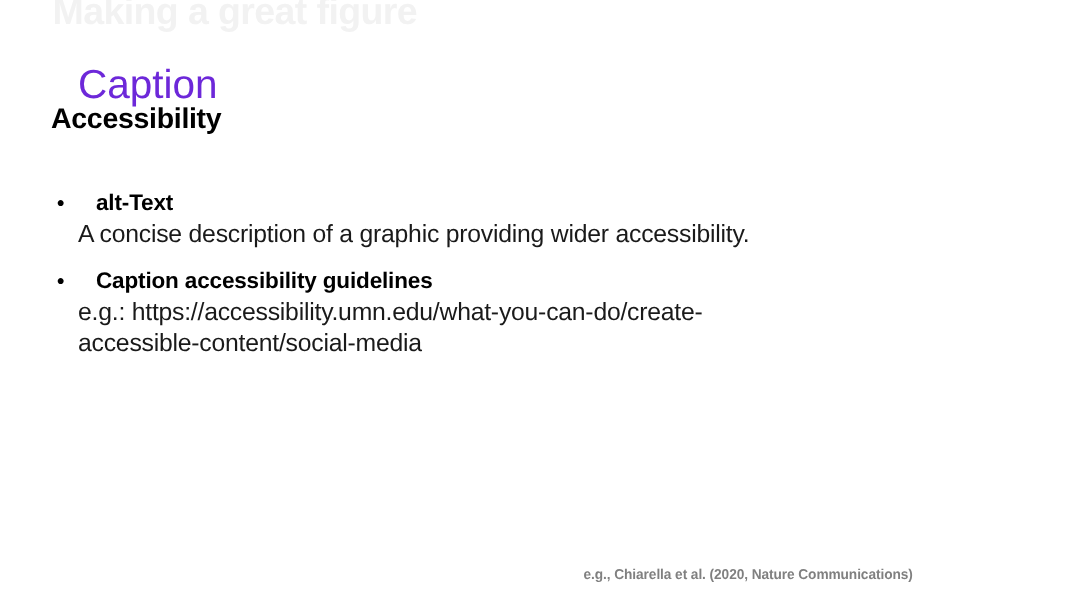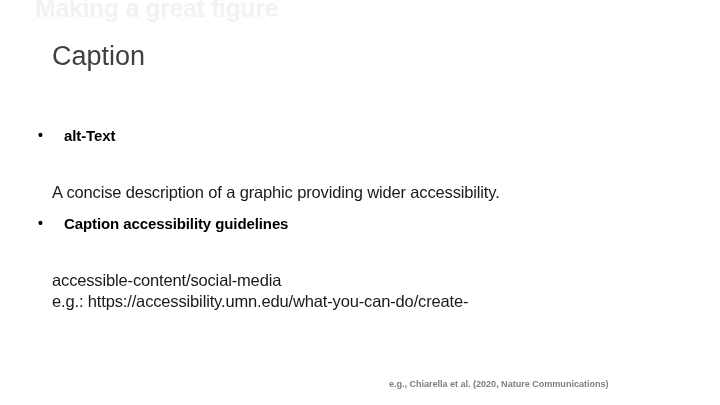--- a/index.html
+++ b/index.html
@@ -31,21 +31,21 @@
     line-height: 1.25;
   }
 
   
   .title-main {
     position: absolute;
     left: 52px;
     top: 42px;
     font-size: 27px;
     font-weight: 400;
-    color: #404040;
+    color: #6d28d9;
     line-height: 1.1;
     white-space: nowrap;
   }
   .title-sub {
     position: absolute;
     left: 34px;
     top: 70px;
     font-size: 19px;
     font-weight: bold;
     color: #000000;
@@ -85,21 +85,20 @@
     flex: 1 1 auto;
     margin-left: 12px;
   }
   .bullet-body {
     margin-left: 14px;
     font-size: 16.5px;
     font-weight: 400;
     color: #1a1a1a;
     line-height: 1.33;
     letter-spacing: -0.15px;
-    margin-top: 36px;
   }
   .bullet-body .url-line {
     display: block;
   }
 
   
   .citation {
     position: absolute;
     left: 389px;
     top: 378px;
@@ -114,41 +113,42 @@
 </style>
 </head>
 <body>
 
 <div class="slide">
 
   <div class="section-header">Making a great figure</div>
 
   <div class="title-main">Caption</div>
 
+  <div class="title-sub">Accessibility</div>
 
   <div class="body-block">
 
     <div class="bullet-item">
       <div class="bullet-head">
         <span class="bullet-dot">•</span>
         <span class="bullet-head-text">alt-Text</span>
       </div>
       <div class="bullet-body">
         <span class="url-line">A concise description of a graphic providing wider accessibility.</span>
       </div>
     </div>
 
     <div class="bullet-item">
       <div class="bullet-head">
         <span class="bullet-dot">•</span>
         <span class="bullet-head-text">Caption accessibility guidelines</span>
       </div>
       <div class="bullet-body">
+        <span class="url-line">e.g.: https://accessibility.umn.edu/what-you-can-do/create-</span>
         <span class="url-line">accessible-content/social-media</span>
-        <span class="url-line">e.g.: https://accessibility.umn.edu/what-you-can-do/create-</span>
       </div>
     </div>
 
   </div>
 
   <div class="citation">e.g., Chiarella et al. (2020, Nature Communications)</div>
 
 </div>
 
 </body></html>

